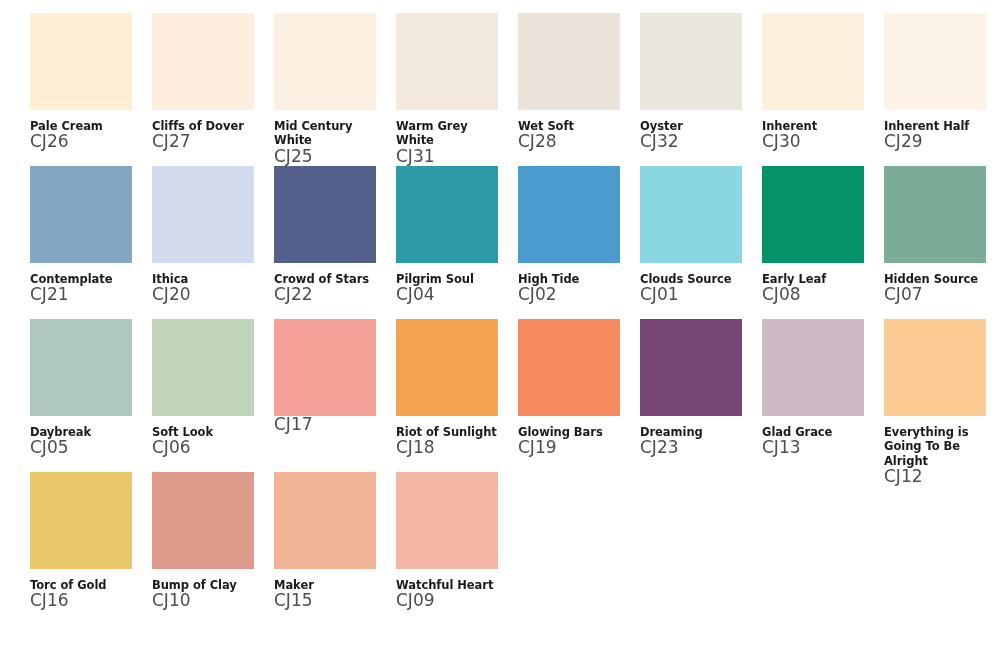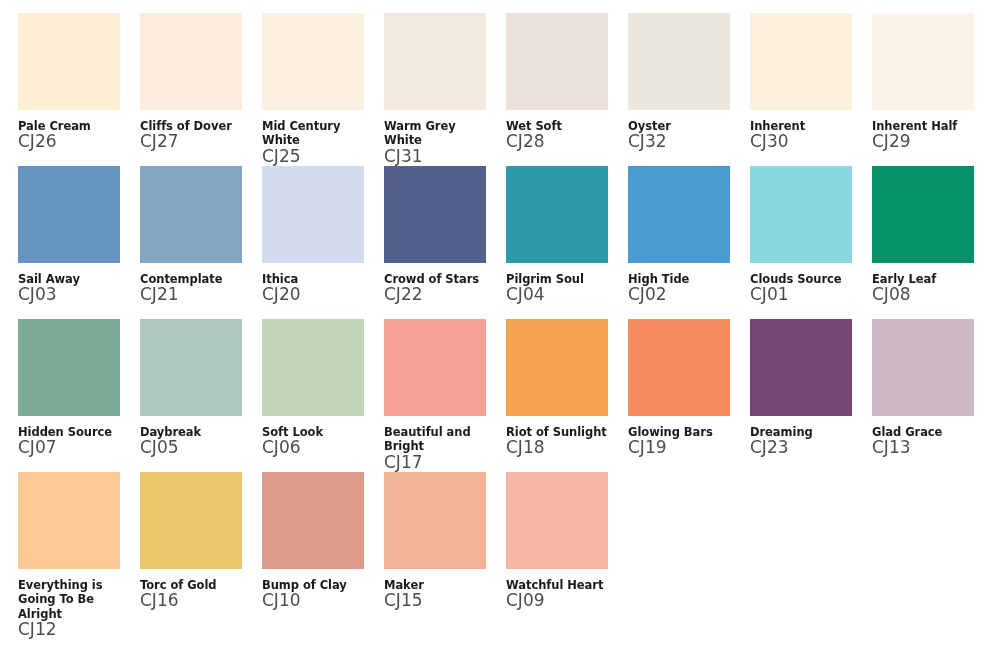--- a/index.html
+++ b/index.html
@@ -10,21 +10,21 @@
   body {
     width: 1000px;
     height: 655px;
     font-family: "DejaVu Sans", "Liberation Sans", sans-serif;
     overflow: hidden;
   }
   #palette-grid {
     display: grid;
     grid-template-columns: repeat(8, 122px);
     grid-auto-rows: 153px;
-    padding-left: 18px;
+    padding-left: 30px;
     padding-top: 13px;
     box-sizing: border-box;
   }
   .swatch-cell {
     width: 122px;
     box-sizing: border-box;
   }
   .swatch-chip {
     width: 102px;
     height: 97px;
@@ -86,25 +86,20 @@
       <div class="swatch-chip" style="background-color: rgb(253, 241, 221);"></div>
       <div class="swatch-name">Inherent</div>
       <div class="swatch-code">CJ30</div>
     </div>
     <div class="swatch-cell">
       <div class="swatch-chip" style="background-color: rgb(253, 244, 231);"></div>
       <div class="swatch-name">Inherent Half</div>
       <div class="swatch-code">CJ29</div>
     </div>
     <div class="swatch-cell">
-      <div class="swatch-chip" style="background-color: rgb(102, 148, 194);"></div>
-      <div class="swatch-name">Sail Away</div>
-      <div class="swatch-code">CJ03</div>
-    </div>
-    <div class="swatch-cell">
       <div class="swatch-chip" style="background-color: rgb(132, 166, 196);"></div>
       <div class="swatch-name"> Contemplate</div>
       <div class="swatch-code">CJ21</div>
     </div>
     <div class="swatch-cell">
       <div class="swatch-chip" style="background-color: rgb(211, 220, 239);"></div>
       <div class="swatch-name">Ithica</div>
       <div class="swatch-code">CJ20</div>
     </div>
     <div class="swatch-cell">
@@ -142,21 +137,20 @@
       <div class="swatch-name">Daybreak</div>
       <div class="swatch-code">CJ05</div>
     </div>
     <div class="swatch-cell">
       <div class="swatch-chip" style="background-color: rgb(193, 213, 189);"></div>
       <div class="swatch-name">Soft Look</div>
       <div class="swatch-code">CJ06</div>
     </div>
     <div class="swatch-cell">
       <div class="swatch-chip" style="background-color: rgb(246, 161, 151);"></div>
-      <div class="swatch-name">Beautiful and Bright</div>
       <div class="swatch-code">CJ17</div>
     </div>
     <div class="swatch-cell">
       <div class="swatch-chip" style="background-color: rgb(244, 163, 81);"></div>
       <div class="swatch-name">Riot of Sunlight</div>
       <div class="swatch-code">CJ18</div>
     </div>
     <div class="swatch-cell">
       <div class="swatch-chip" style="background-color: rgb(245, 139, 94);"></div>
       <div class="swatch-name">Glowing Bars</div>

